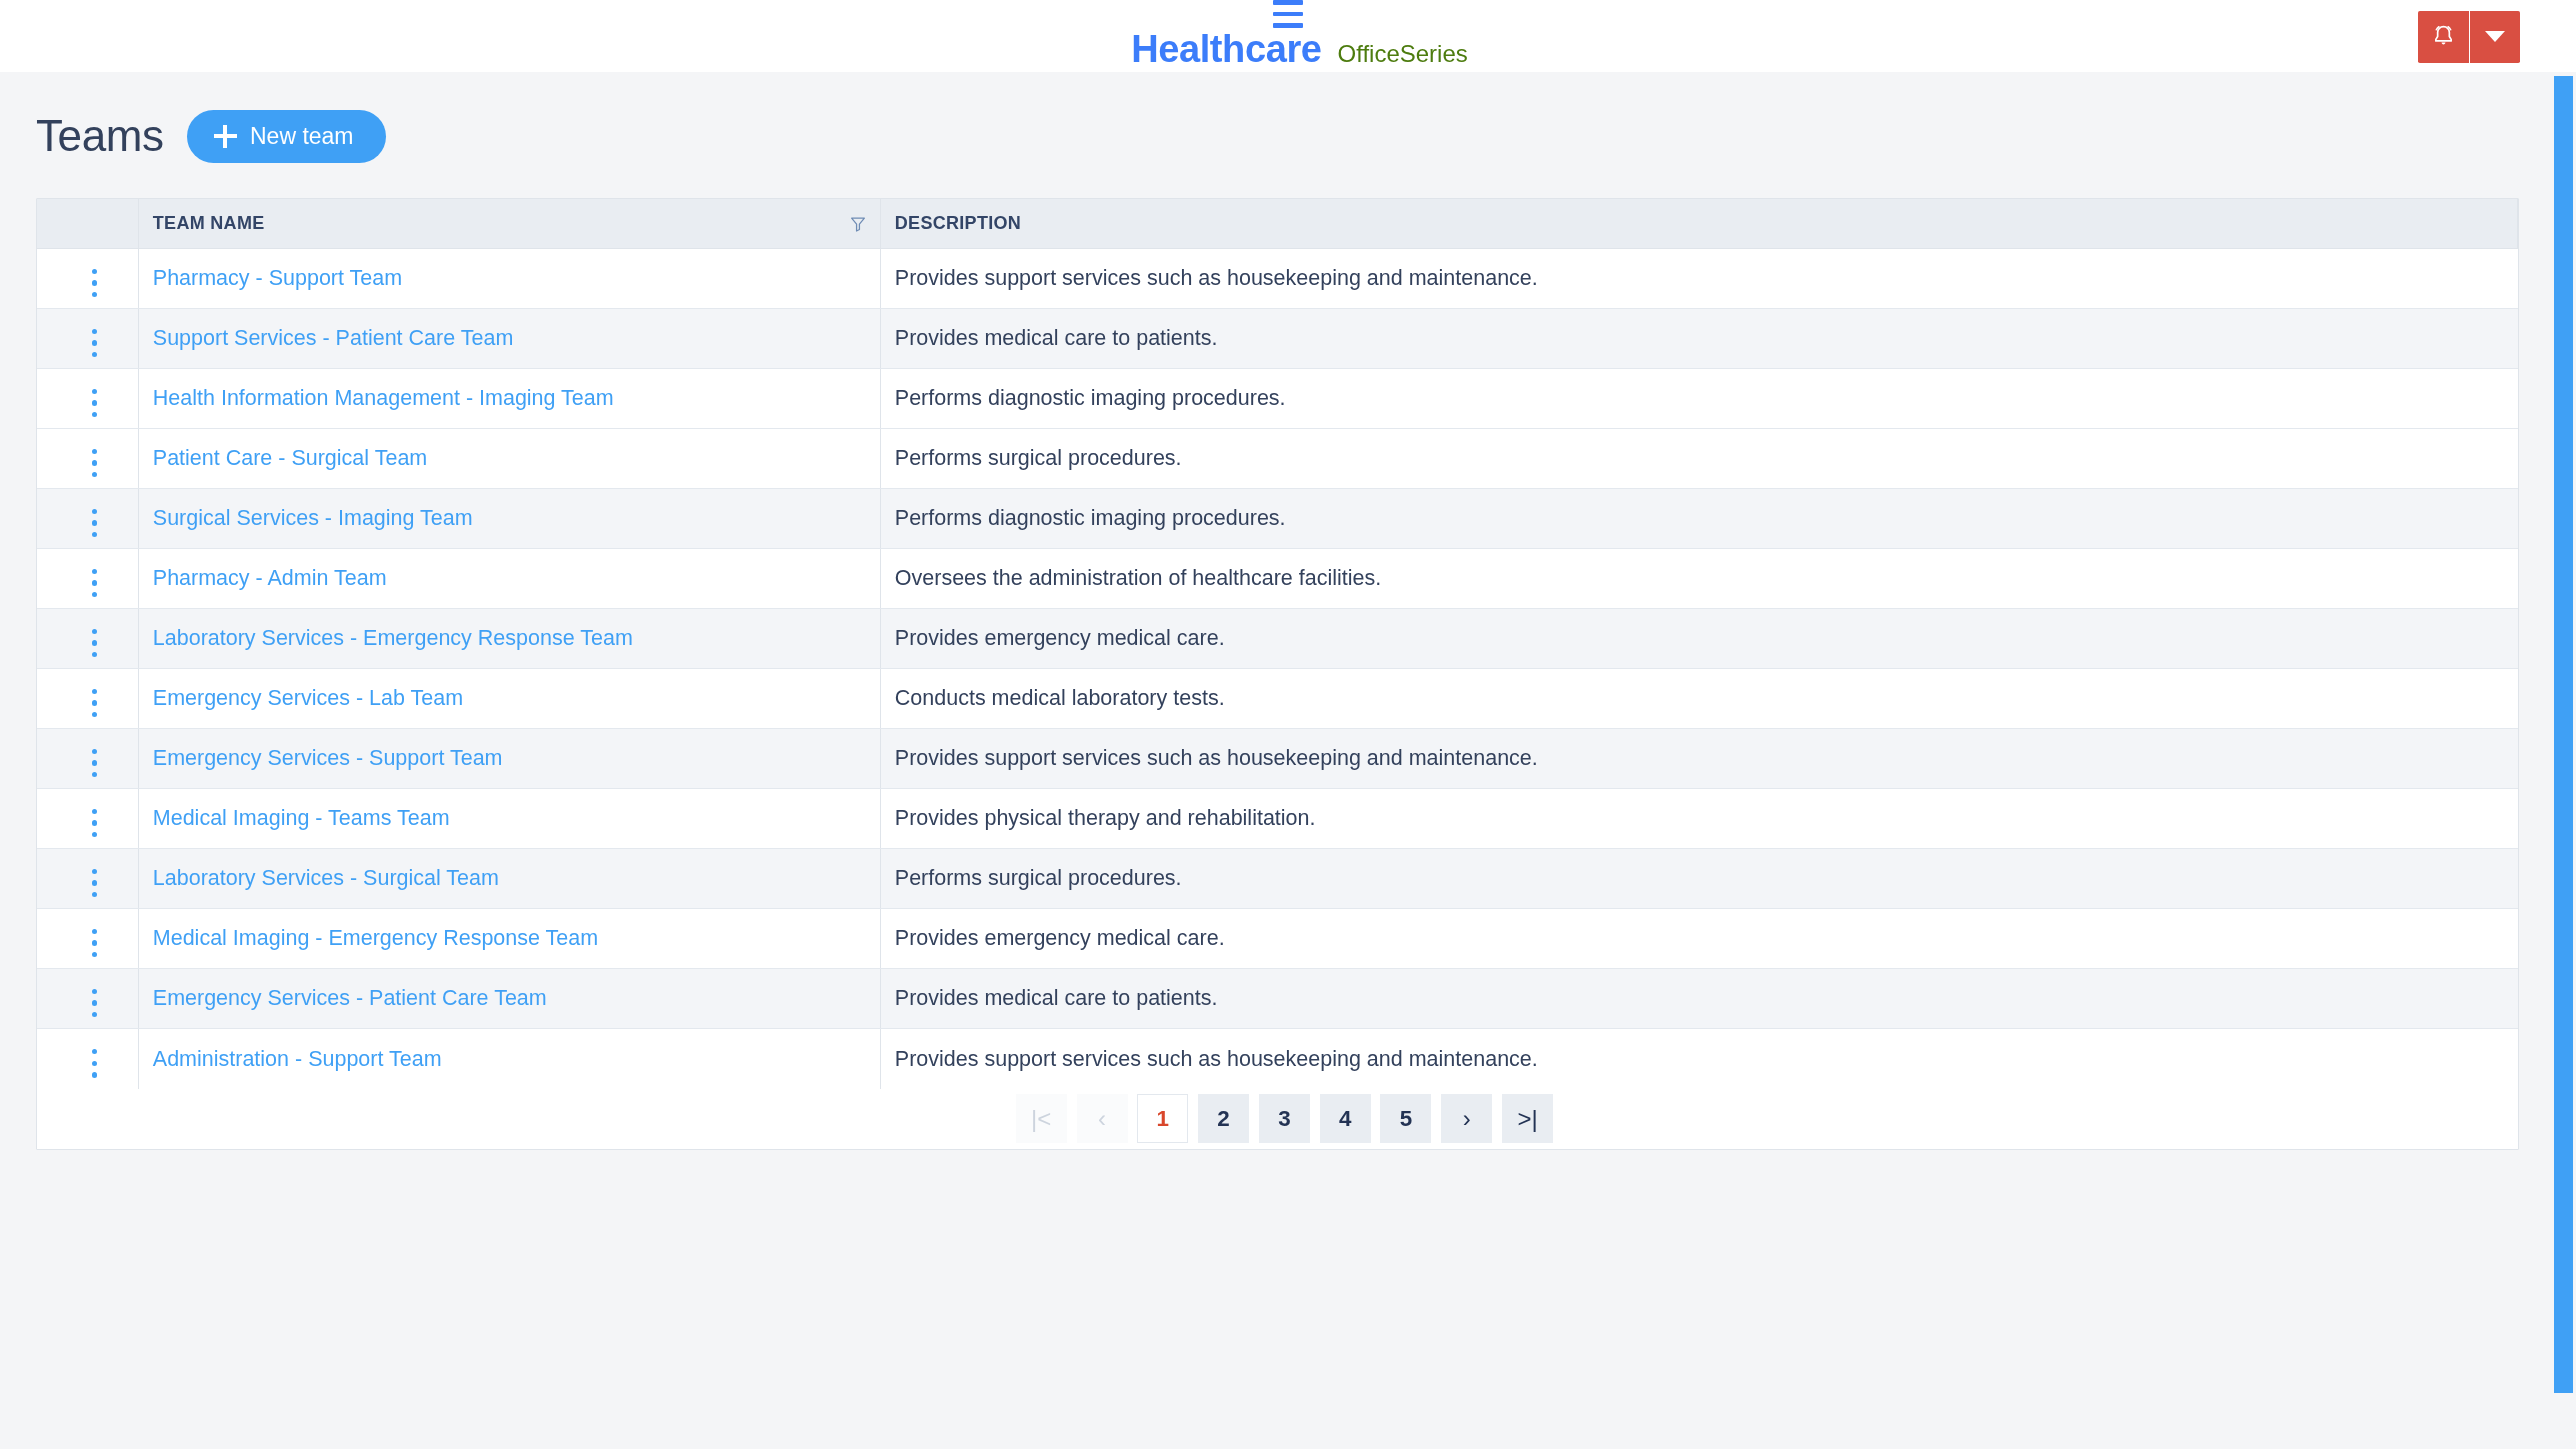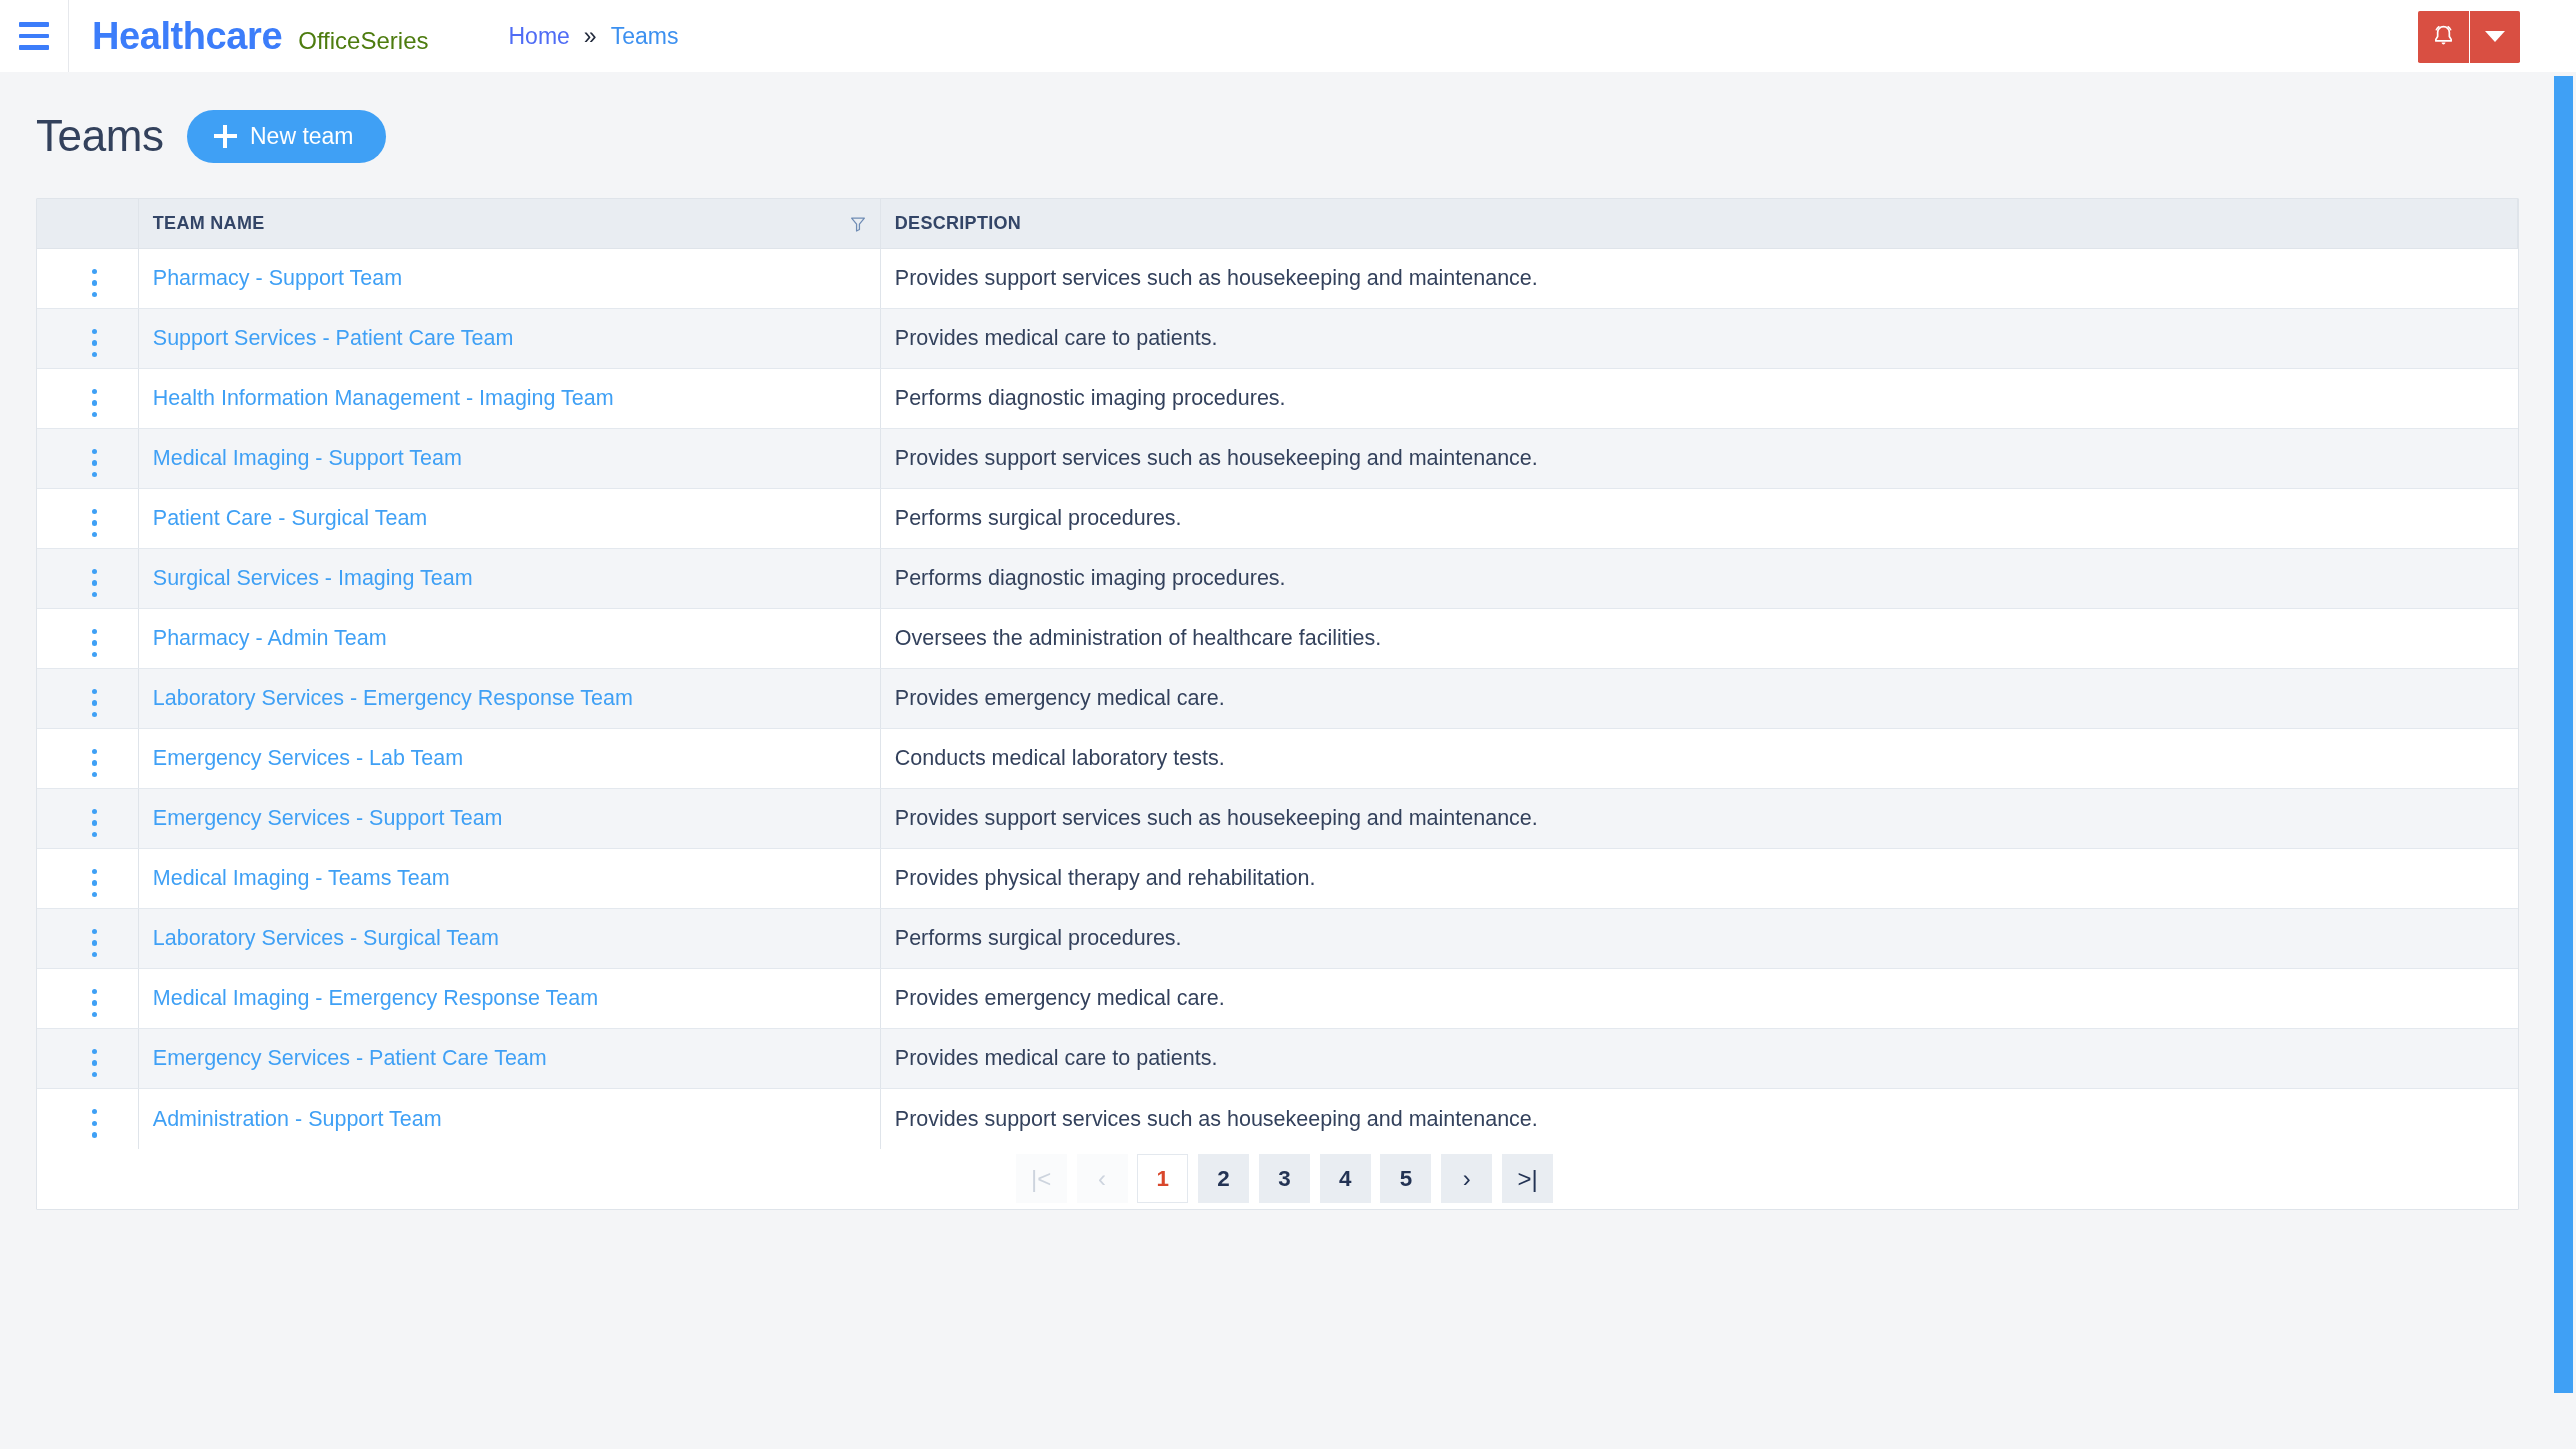--- a/index.html
+++ b/index.html
@@ -10,20 +10,21 @@
     overflow: hidden;
   }
 
   
   .topbar {
     position: relative;
     height: 72px;
     background: #ffffff;
     display: flex;
     align-items: center;
+    flex-direction: column;
   }
   .hamburger {
     width: 68px; height: 72px;
     display: flex; flex-direction: column;
     align-items: center; justify-content: center;
     gap: 7.2px;
     cursor: pointer;
   }
   .hamburger span {
     display: block;
@@ -336,29 +337,20 @@
           </tr>
           <tr>
             <td class="c-actions"><span class="kebab">
                 <i></i>
                 <i></i>
                 <i></i>
               </span></td>
             <td class="c-name"><a class="team-link">Health Information Management - Imaging Team</a></td>
             <td class="c-desc">Performs diagnostic imaging procedures.</td>
           </tr>
-          <tr class="alt">
-            <td class="c-actions"><span class="kebab">
-                <i></i>
-                <i></i>
-                <i></i>
-              </span></td>
-            <td class="c-name"><a class="team-link">Medical Imaging - Support Team</a></td>
-            <td class="c-desc">Provides support services such as housekeeping and maintenance.</td>
-          </tr>
           <tr>
             <td class="c-actions"><span class="kebab">
                 <i></i>
                 <i></i>
                 <i></i>
               </span></td>
             <td class="c-name"><a class="team-link">Patient Care - Surgical Team</a></td>
             <td class="c-desc">Performs surgical procedures.</td>
           </tr>
           <tr class="alt">

